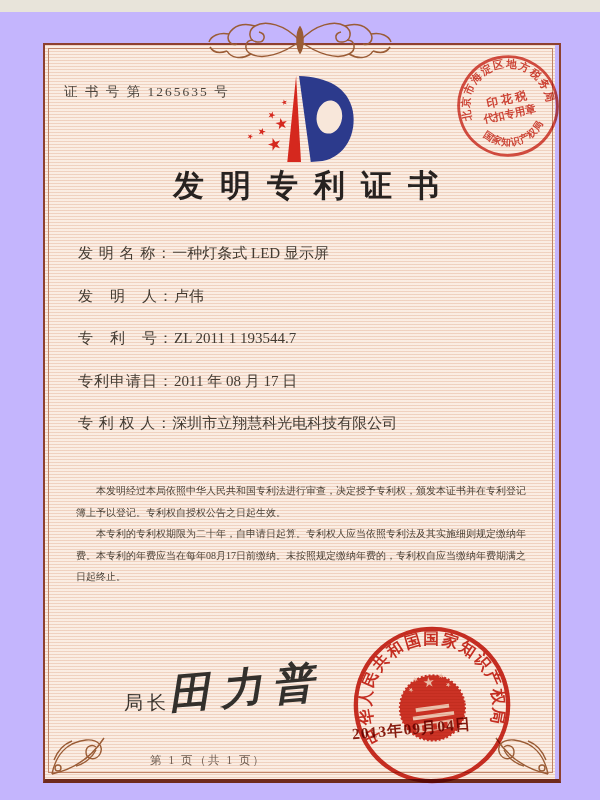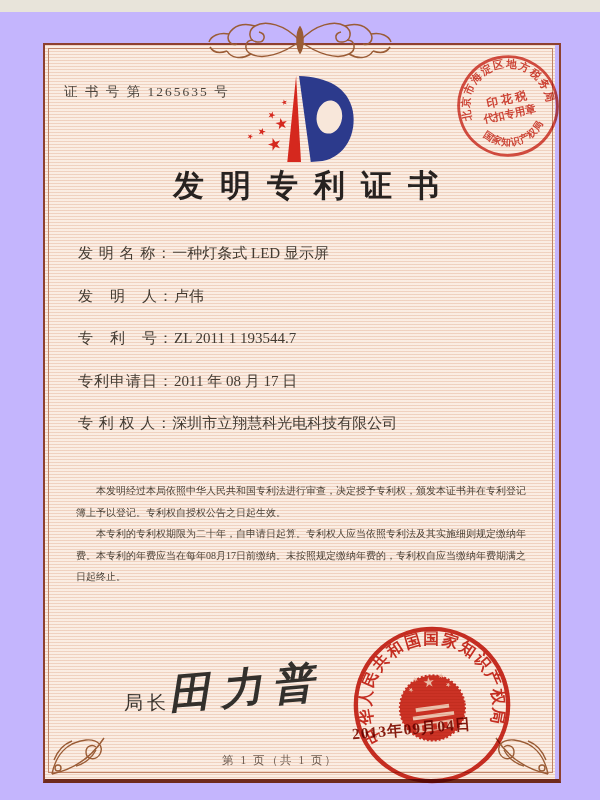--- a/index.html
+++ b/index.html
@@ -24,21 +24,21 @@
   .body-text{position:absolute;left:76px;top:468px;width:450px;font-size:10px;line-height:21.5px;
         color:#4a4136;text-align:justify;}
   .body-text p{margin:0;text-indent:2em;}
   .director{position:absolute;left:124px;top:678px;font-size:19px;letter-spacing:4px;color:#3a342e;}
   .sig-name{position:absolute;left:168px;top:648px;font-size:42px;font-weight:700;font-style:italic;
         color:#33302c;letter-spacing:10px;transform:rotate(-5deg);white-space:nowrap;}
   .tax-seal{position:absolute;left:450px;top:36px;transform:rotate(-12deg);mix-blend-mode:multiply;opacity:.92;}
   .office-seal{position:absolute;left:348px;top:609px;transform:rotate(-8deg);mix-blend-mode:multiply;opacity:.95;}
   .seal-date{position:absolute;left:352px;top:707px;font-size:15.5px;font-weight:700;color:#8b1d10;
         letter-spacing:1px;transform:rotate(-5deg);mix-blend-mode:multiply;white-space:nowrap;}
-  .footer{position:absolute;left:150px;top:741px;width:260px;text-align:center;font-size:11.5px;
+  .footer{position:absolute;left:150px;top:741px;width:260px;font-size:11.5px;
         color:#6d5c50;letter-spacing:2px;}
   svg{display:block;}
 </style>
 </head>
 <body>
 
 <div class="page">
 
   <div class="inner-bg"></div>
   <div class="frame"></div>

